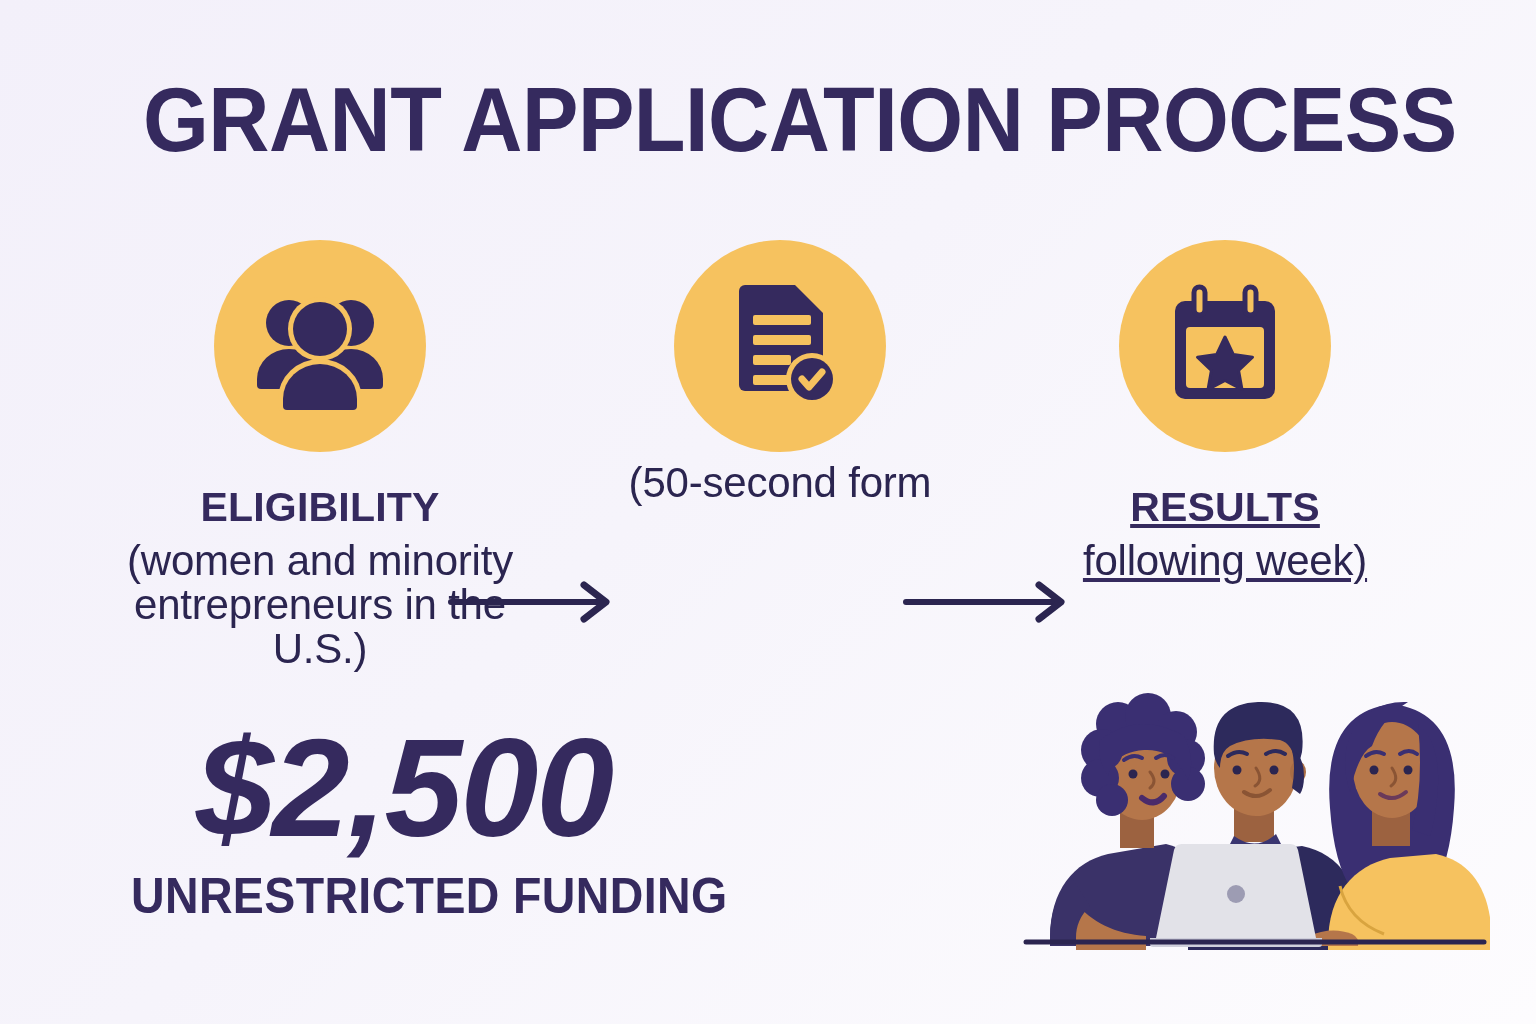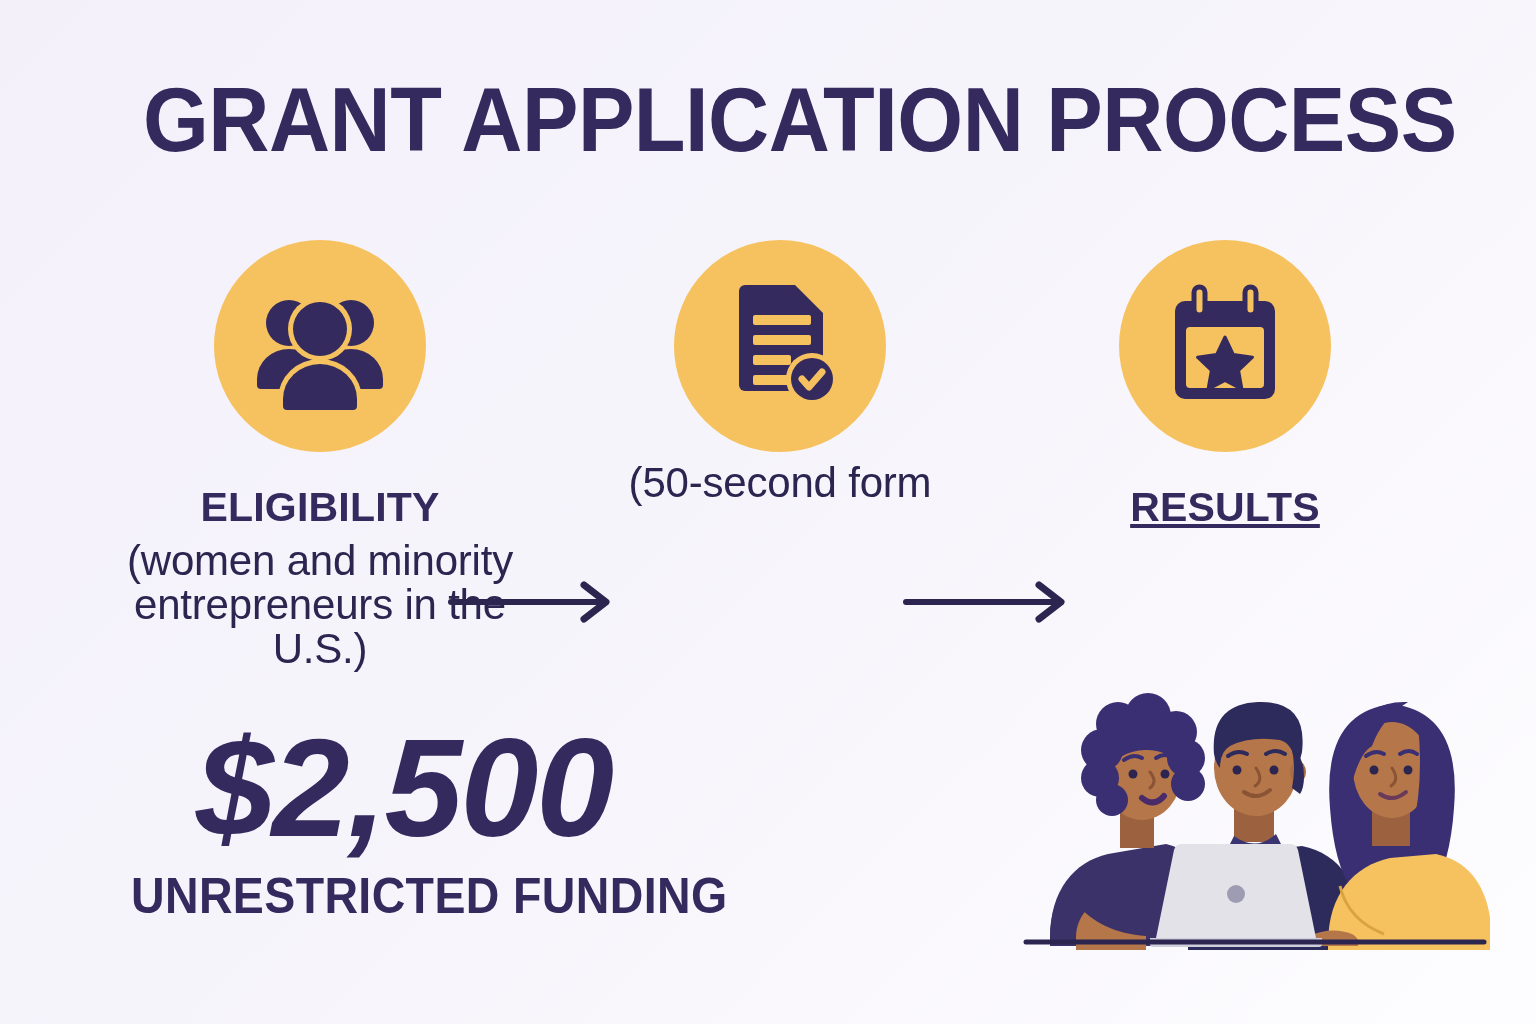--- a/index.html
+++ b/index.html
@@ -211,20 +211,21 @@
             <path d="M95 21.5 a5.5 5.5 0 0 1 11 0 v17 a5.5 5.5 0 0 1 -11 0 Z" fill="none" stroke="#352a5e" stroke-width="5"></path>
 
             <rect x="36" y="56" width="78" height="61" rx="4" fill="#f6c25f"></rect>
 
             <path d="M75 66 l8.4 17.6 l19.1 2.6 l-13.9 13.2 l3.4 19.1 L75 109.5 l-17 9 l3.4 -19.1 l-13.9 -13.2 l19.1 -2.6 Z" fill="#352a5e" stroke="#352a5e" stroke-width="3" stroke-linejoin="round"></path>
           </svg>
         </span>
       </div>
       <div class="step-title">RESULTS</div>
       <div class="step-sub">
+        <div>following week)</div>
       </div>
     </div>
 
     <span class="arrow arrow-1">
       <svg width="165" height="44" viewBox="0 0 165 44" aria-hidden="true">
         <line x1="3" y1="22" x2="150" y2="22" stroke="#2b2550" stroke-width="6" stroke-linecap="round"></line>
         <polyline points="136,5 158,22 136,39" fill="none" stroke="#2b2550" stroke-width="7" stroke-linecap="round" stroke-linejoin="round"></polyline>
       </svg>
     </span>
 

